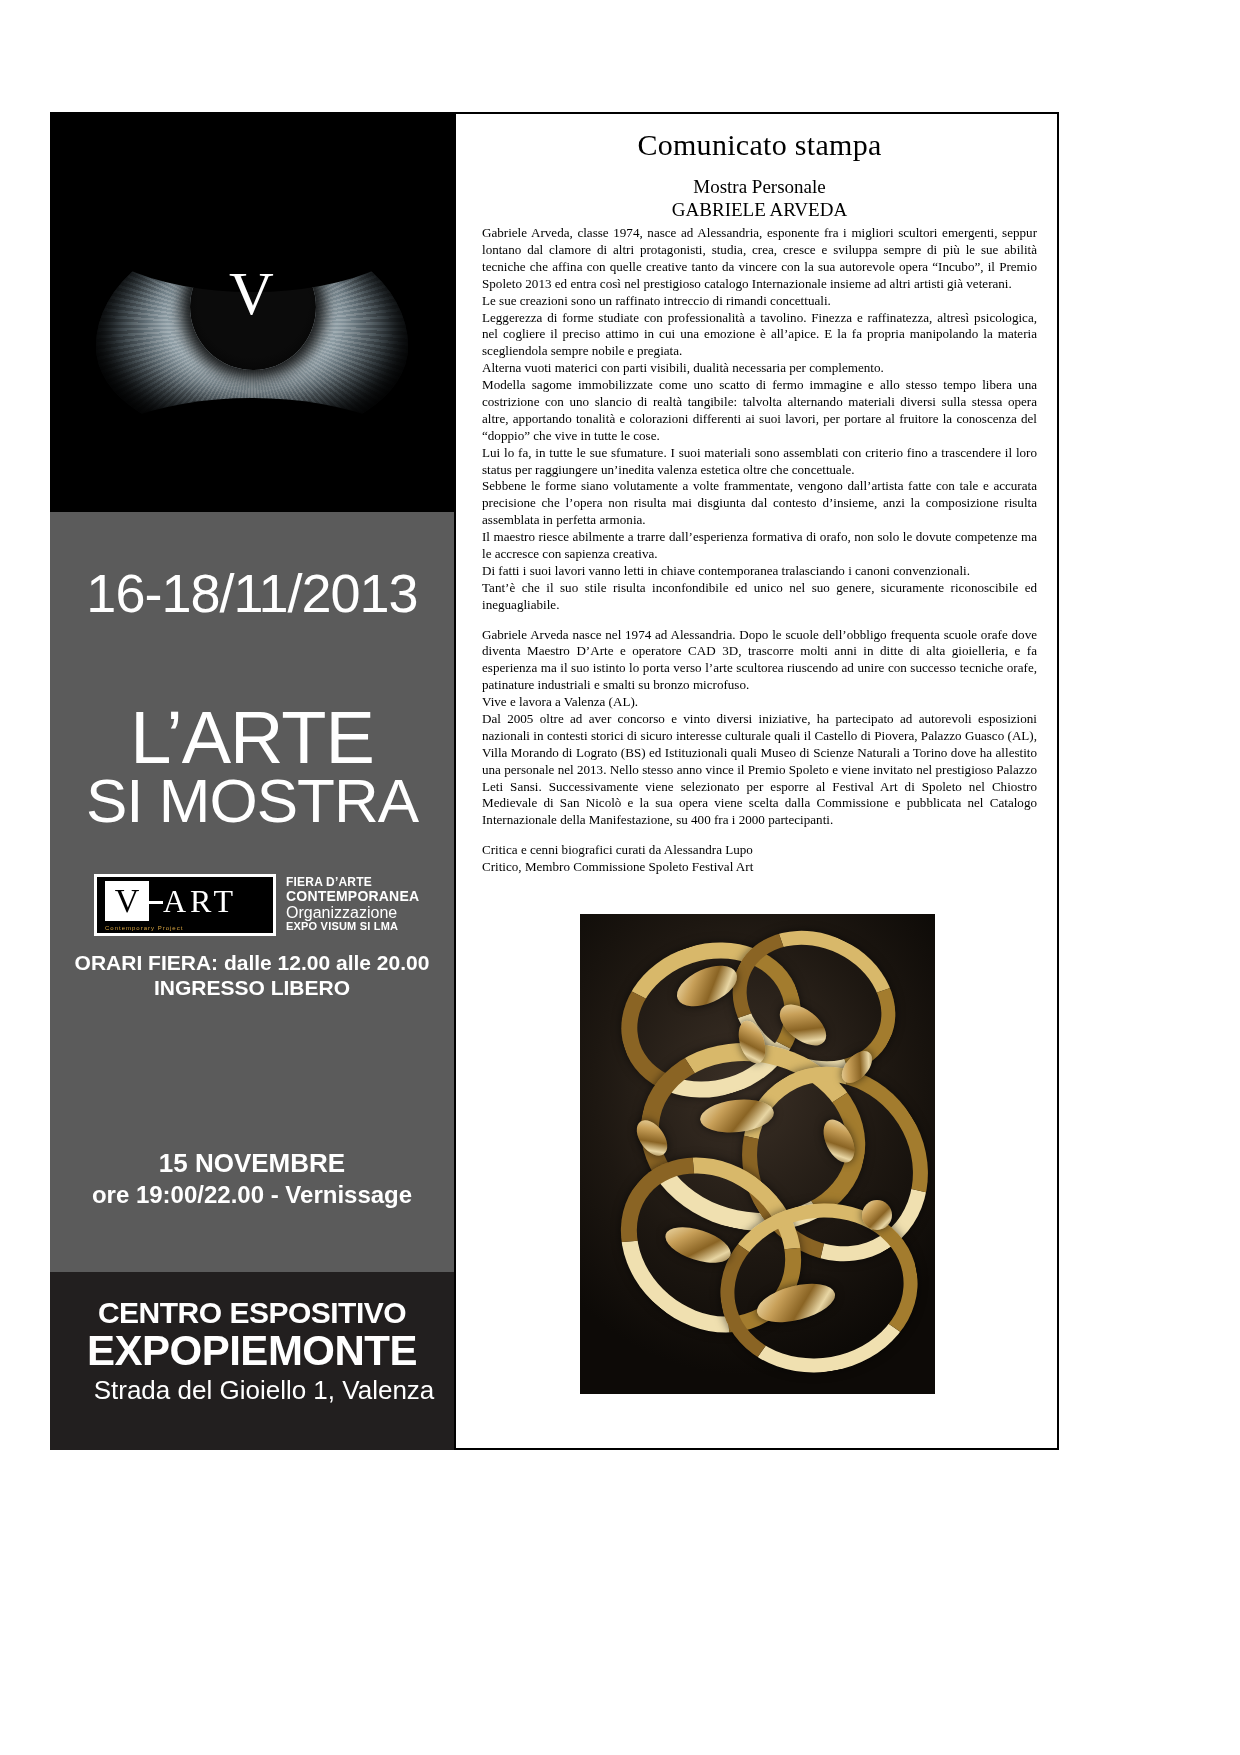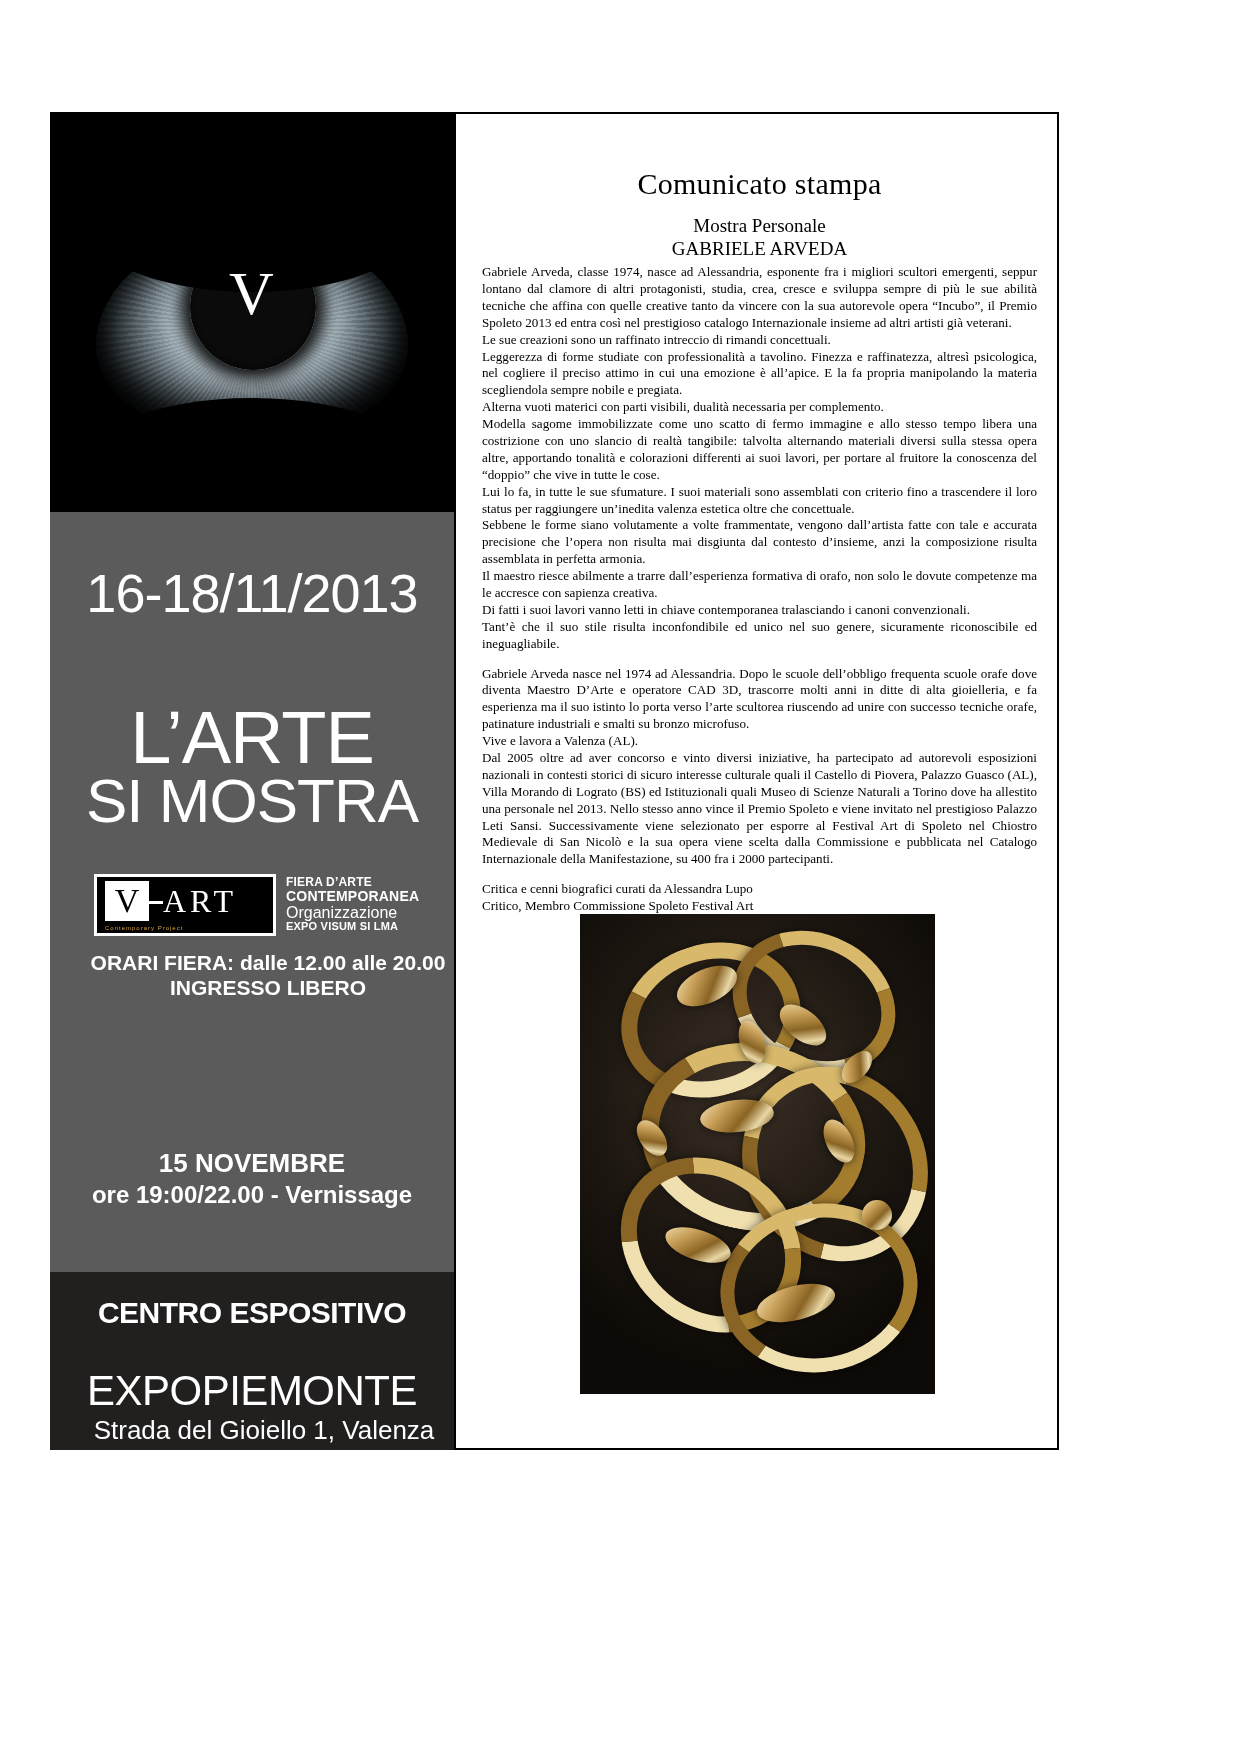--- a/index.html
+++ b/index.html
@@ -259,21 +259,20 @@
 
   .poster-hours {
     position: absolute;
     left: 0;
     top: 838px;
     width: 404px;
     text-align: center;
     color: #ffffff;
     font-weight: 700;
     line-height: 1.2;
-    padding-left: 16px;
   }
   .poster-hours .h1 { display:block; font-size: 21px; }
   .poster-hours .h2 { display:block; font-size: 21px; }
 
   .poster-vernissage {
     position: absolute;
     left: 0;
     top: 1035px;
     width: 404px;
     text-align: center;
@@ -287,40 +286,39 @@
   .poster-venue {
     position: absolute;
     left: 0;
     top: 1185px;
     width: 404px;
     text-align: center;
     color: #ffffff;
     line-height: 1.06;
   }
   .poster-venue .a1 { display:block; font-size: 30px; font-weight: 700; letter-spacing: -0.5px; }
-  .poster-venue .a2 { display:block; font-size: 42px; font-weight: 400; letter-spacing: -0.5px; margin-top: 40px; }
+  .poster-venue .a2 { display:block; font-size: 42px; font-weight: 700; letter-spacing: -0.5px; }
   .poster-venue .a3 { display:block; font-size: 26px; font-weight: 400; margin-top: 4px; margin-left: 24px; }
 
   
   #release {
     position: absolute;
     left: 404px;
     top: 0;
     width: 605px;
     height: 1338px;
     background: #ffffff;
     border: 2px solid #000000;
     box-sizing: border-box;
   }
   #release-inner {
     position: absolute;
     left: 26px;
     top: 8px;
     width: 555px;
-    margin-top: 39px;
   }
 
   #doc-title {
     text-align: center;
     font-family: "Liberation Serif", serif;
     font-size: 30px;
     font-weight: 400;
     letter-spacing: 0.3px;
     margin: 6px 0 14px 0;
   }

